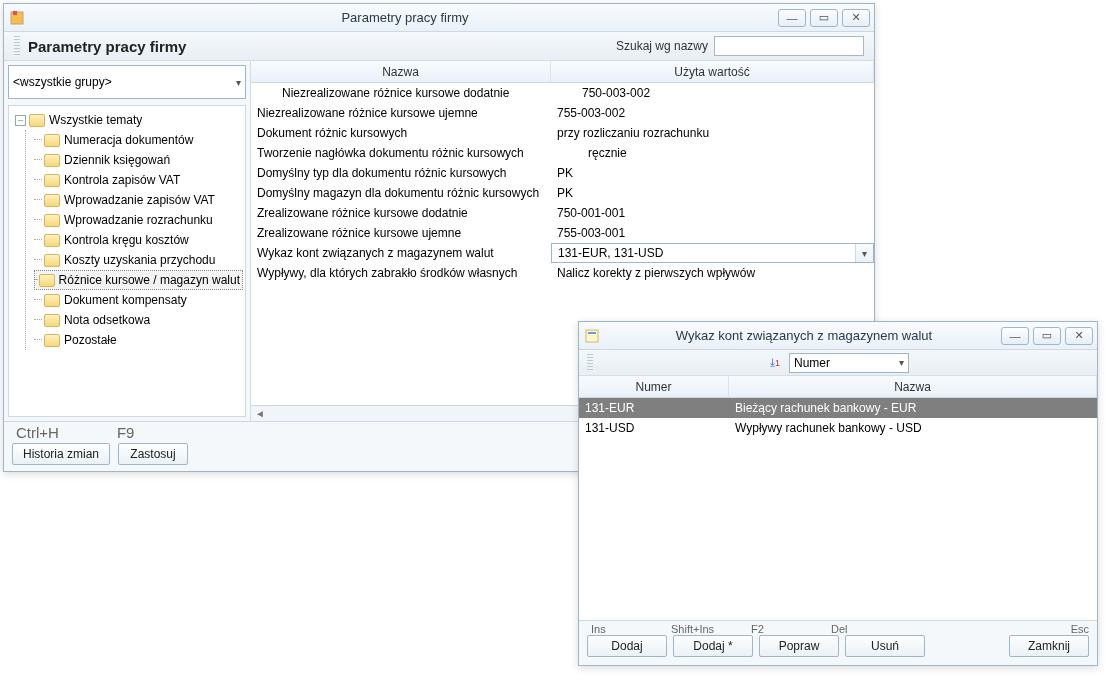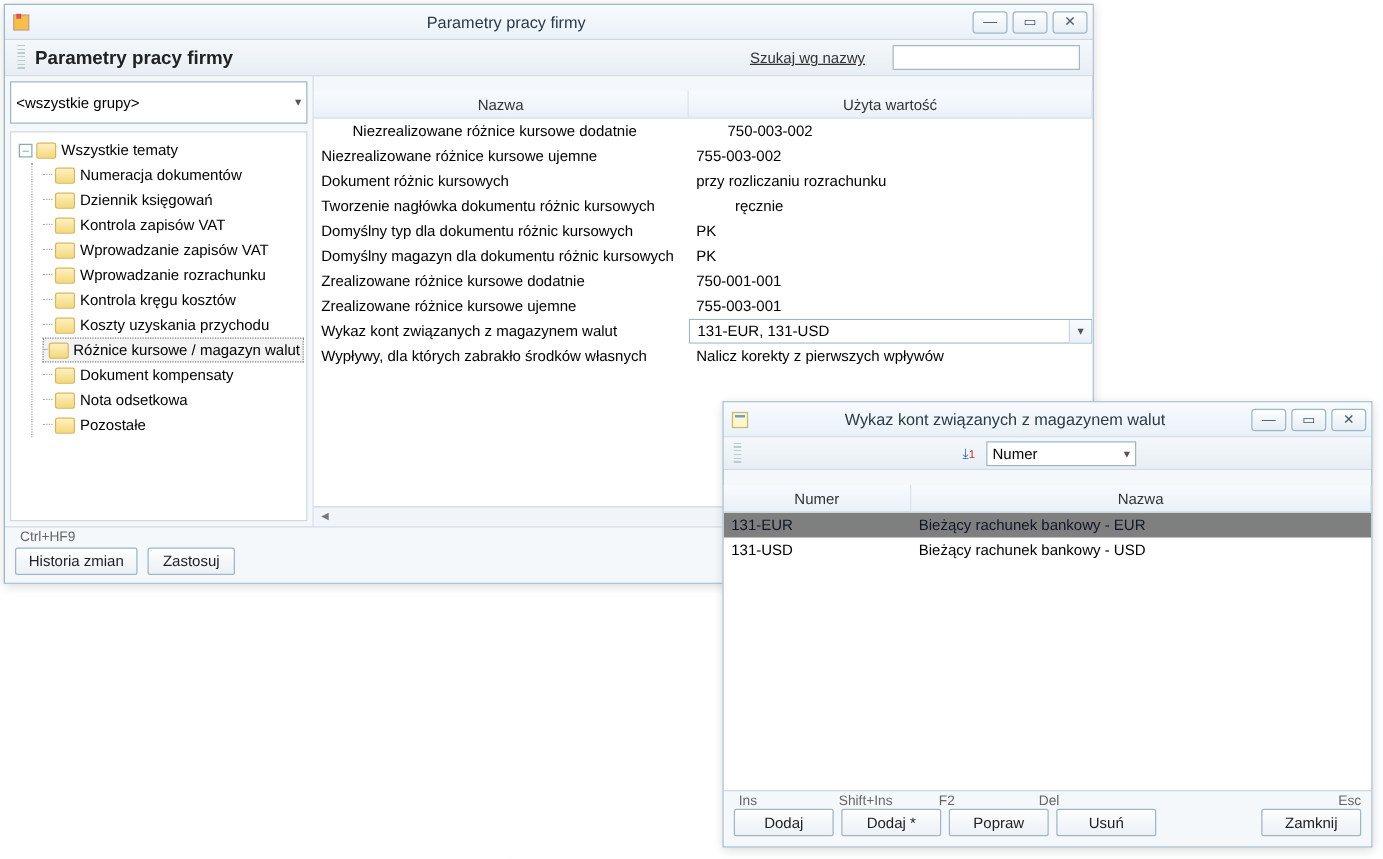--- a/index.html
+++ b/index.html
@@ -60,21 +60,21 @@
     width: 6px; height: 20px;
     background: repeating-linear-gradient(to bottom, #bcc 0 1px, transparent 1px 3px);
     margin-right: 8px;
   }
   .subheader .heading {
     font-weight: bold;
     font-size: 15px;
     color: #222;
     flex: 1;
   }
-  .subheader .search-label { color: #333; margin-right: 22px; text-decoration: underline; }
+  .subheader .search-label { color: #333; margin-right: 6px; }
   .subheader .search-input {
     width: 150px; height: 20px;
     border: 1px solid #a7b8c5;
     background: #fff;
     padding: 0 4px;
   }
   .body-area {
     display: flex;
     height: 360px;
   }
@@ -150,21 +150,20 @@
   .right-pane {
     flex: 1;
     display: flex;
     flex-direction: column;
   }
   .grid-head {
     height: 22px;
     display: flex;
     background: linear-gradient(#f8fbfe,#e9f1f8);
     border-bottom: 1px solid #cfd8e0;
-    margin-top: 12px;
   }
   .grid-head .col {
     display: flex; align-items:center; justify-content:center;
     color: #333;
     border-right: 1px solid #dbe3ea;
   }
   .grid-body {
     flex:1;
     background:#fff;
     overflow:auto;
@@ -204,21 +203,21 @@
     background: #f1f5f9;
     display:flex;align-items:center;
     padding:0 4px;
   }
   .hscroll .arrow { font-size:10px; color:#777; }
   .footer {
     border-top: 1px solid #cfd8e0;
     padding: 2px 8px 6px 8px;
     background: #f4f8fb;
   }
-  .shortcut-row { color:#666; font-size:11px; display:flex; padding-left: 4px; text-align: right;}
+  .shortcut-row { color:#666; font-size:15px; display:flex; gap: 58px; padding-left: 4px; text-align: right;}
   .btn-row { margin-top:2px; display:flex; gap:8px; }
   .btn {
     height: 22px;
     min-width: 70px;
     padding: 0 10px;
     border: 1px solid #9fb6c7;
     background: linear-gradient(#fdfefe,#ecf1f6);
     display:inline-flex;align-items:center;justify-content:center;
     cursor:pointer;
     color:#222;
@@ -237,21 +236,21 @@
     width: 6px; height: 18px;
     background: repeating-linear-gradient(to bottom, #bcc 0 1px, transparent 1px 3px);
     position:absolute; left:8px;
   }
   .mini-ico {
     width:16px;height:16px;display:inline-flex;align-items:center;justify-content:center;
     font-size:11px;
   }
   .w2 .grid-head { border-top: none; }
   .w2 .grid-body { height: 222px; }
-  .w2 .grid-row.sel { background:#7f7f7f; color:#0f172a;align-items:center; }
+  .w2 .grid-row.sel { background:#7f7f7f; color:#ffffff;align-items:center; }
   .w2 .footer2 {
     border-top:1px solid #cfd8e0;
     padding: 2px 8px 8px 8px;
     background:#f4f8fb;
   }
   .w2 .shortcuts2 {
     display:grid;
     grid-template-columns: 80px 80px 80px 80px 1fr 80px;
     font-size:11px; color:#666;
     padding-left:4px;
@@ -451,21 +450,21 @@
     <div class="col" style="width:150px">Numer</div>
     <div class="col" style="flex:1">Nazwa</div>
   </div>
   <div class="grid-body" id="grid2-body">
       <div class="grid-row sel">
         <div class="cell" style="width: 150px;">131-EUR</div>
         <div class="cell" style="flex: 1 1 0%;">Bieżący rachunek bankowy - EUR</div>
       </div>
       <div class="grid-row">
         <div class="cell" style="width: 150px;">131-USD</div>
-        <div class="cell" style="flex: 1 1 0%;">Bieżący rachunek bankowy - USD</div>
+        <div class="cell" style="flex: 1 1 0%;">Wypływy rachunek bankowy - USD</div>
       </div>
     </div>
 
   <div class="footer2">
     <div class="shortcuts2">
       <span>Ins</span>
       <span>Shift+Ins</span>
       <span>F2</span>
       <span>Del</span>
       <span></span>

